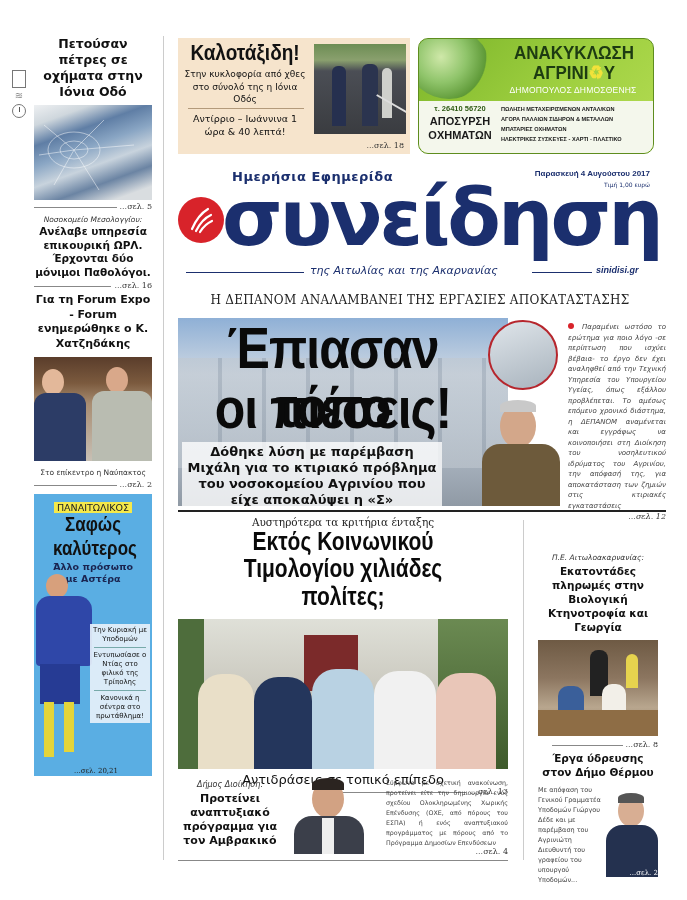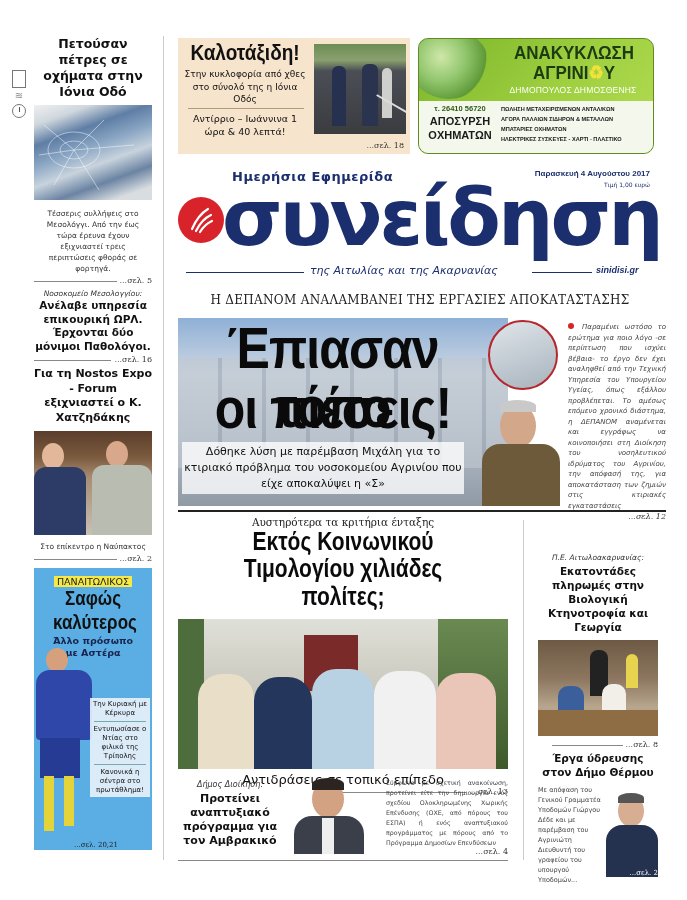--- a/index.html
+++ b/index.html
@@ -63,34 +63,33 @@
   <div class="center bold" style="font-size:12.5px;line-height:16px;">Πετούσαν πέτρες σε οχήματα στην Ιόνια Οδό</div>
   <div class="photo" style="margin-top:5px;height:95px;background:linear-gradient(160deg,#eef0f2 0%,#cfd7dd 15%,#5f7ea5 30%,#8aa6c4 45%,#c8d3dd 60%,#6b84a3 75%,#d9dde0 90%);position:relative;">
     <svg width="118" height="95" style="position:absolute;left:0;top:0;">
       <g stroke="#ffffff" stroke-width="0.6" opacity="0.8" fill="none">
         <path d="M40 45 L10 20 M40 45 L70 15 M40 45 L100 40 M40 45 L20 80 M40 45 L65 85 M40 45 L5 50"></path>
         <ellipse cx="40" cy="45" rx="14" ry="9"></ellipse>
         <ellipse cx="40" cy="45" rx="26" ry="18"></ellipse>
       </g>
     </svg>
   </div>
-  <div class="center" style="font-size:7.5px;line-height:11px;color:#333;margin-top:8px;padding:0 2px;">Τέσσερις συλλήψεις στο Μεσολόγγι. Από την έως τώρα έρευνα έχουν εξιχνιαστεί τρεις περιπτώσεις φθοράς σε φορτηγά.</div>
   <div style="display:flex;align-items:flex-end;margin-top:2px;">
     <div class="rule" style="flex:1;margin-bottom:3px;margin-right:3px;"></div>
     <div class="pageref">...σελ. 5</div>
   </div>
 
   <div class="center ital" style="font-size:7.5px;color:#333;margin-top:4px;">Νοσοκομείο Μεσολογγίου:</div>
   <div class="center bold" style="font-size:10.5px;line-height:13.5px;margin-top:1px;">Ανέλαβε υπηρεσία επικουρική ΩΡΛ. Έρχονται δύο μόνιμοι Παθολόγοι.</div>
   <div style="display:flex;align-items:flex-end;margin-top:2px;">
     <div class="rule" style="flex:1;margin-bottom:3px;margin-right:3px;"></div>
     <div class="pageref">...σελ. 16</div>
   </div>
 
-  <div class="center bold" style="font-size:11px;line-height:14.5px;margin-top:3px;">Για τη Nostos Expo - Forum εξιχνιαστεί ο Κ. Χατζηδάκης</div>
+  <div class="center bold" style="font-size:11px;line-height:14.5px;margin-top:3px;">Για τη Forum Expo - Forum ενημερώθηκε ο Κ. Χατζηδάκης</div>
   <div class="photo" style="margin-top:6px;height:104px;background:linear-gradient(180deg,#5a3d2b 0%,#7b5a3e 25%,#a88d72 45%,#c8c0b5 100%);position:relative;">
     <div style="position:absolute;left:8px;top:12px;width:22px;height:26px;border-radius:50%;background:#e3b89a;"></div>
     <div style="position:absolute;left:0;top:36px;width:52px;height:70px;background:#2c3c66;border-radius:12px 12px 0 0;"></div>
     <div style="position:absolute;left:72px;top:10px;width:22px;height:26px;border-radius:50%;background:#d9a88a;"></div>
     <div style="position:absolute;left:58px;top:34px;width:60px;height:72px;background:#b9bcb1;border-radius:12px 12px 0 0;"></div>
   </div>
   <div class="center" style="font-size:7.5px;color:#333;margin-top:7px;">Στο επίκεντρο η Ναύπακτος</div>
   <div style="display:flex;align-items:flex-end;margin-top:3px;">
     <div class="rule" style="flex:1;margin-bottom:3px;margin-right:3px;"></div>
     <div class="pageref">...σελ. 2</div>
@@ -102,21 +101,21 @@
     <div class="center bold" style="font-size:9.5px;line-height:12px;color:#1a2450;margin-top:4px;padding:0 14px;">Άλλο πρόσωπο με Αστέρα</div>
 
     <div style="position:absolute;left:2px;top:80px;width:72px;height:200px;">
       <div style="position:absolute;left:10px;top:0;width:22px;height:24px;border-radius:50%;background:#d7a07c;"></div>
       <div style="position:absolute;left:0;top:22px;width:56px;height:70px;background:#2f47a8;border-radius:14px 14px 4px 4px;"></div>
       <div style="position:absolute;left:4px;top:90px;width:40px;height:40px;background:#263b94;"></div>
       <div style="position:absolute;left:8px;top:128px;width:10px;height:55px;background:#e4d43a;"></div>
       <div style="position:absolute;left:28px;top:128px;width:10px;height:50px;background:#e4d43a;"></div>
     </div>
     <div style="position:absolute;left:56px;top:130px;width:60px;background:rgba(230,240,250,0.92);padding:2px 2px;">
-      <div class="center" style="font-size:7px;line-height:9px;">Την Κυριακή με Κέρκυρα</div>
+      <div class="center" style="font-size:7px;line-height:9px;">Την Κυριακή με Υποδομών</div>
       <div style="height:1px;background:#7aa;margin:3px 2px;"></div>
       <div class="center" style="font-size:7px;line-height:9px;">Εντυπωσίασε ο Ντίας στο φιλικό της Τρίπολης</div>
       <div style="height:1px;background:#7aa;margin:3px 2px;"></div>
       <div class="center" style="font-size:7px;line-height:9px;">Κανονικά η σέντρα στο πρωτάθλημα!</div>
     </div>
     <div class="pageref" style="position:absolute;left:40px;bottom:1px;font-size:7px;color:#222;">...σελ. 20,21</div>
   </div>
 </div>
 
 <div id="promo-kalo" class="abs">
@@ -168,21 +167,21 @@
   <div class="abs" style="left:356px;top:107px;width:60px;height:1px;background:#1b2f6e;"></div>
   <div class="abs bold ital" style="left:420px;top:100px;font-size:9px;color:#1b2f6e;font-family:'Liberation Sans',sans-serif;">sinidisi.gr</div>
 </div>
 
 <div class="abs center serif" style="left:178px;top:293px;width:484px;font-size:12px;color:#222;letter-spacing:0.3px;">Η ΔΕΠΑΝΟΜ ΑΝΑΛΑΜΒΑΝΕΙ ΤΗΣ ΕΡΓΑΣΙΕΣ ΑΠΟΚΑΤΑΣΤΑΣΗΣ</div>
 
 <div id="main-story" class="abs photo" style="background:linear-gradient(180deg,#8fb0d6 0%,#cdd7e2 30%,#b5c0cc 60%,#909aa5 100%);">
   <div class="abs" style="left:0;top:40px;width:330px;height:110px;background:repeating-linear-gradient(90deg,#c0c8d0 0 40px,#9aa5b1 40px 44px);opacity:0.6;"></div>
   <div class="abs center cond" style="left:0;top:8px;width:310px;font-size:50px;line-height:52px;color:#0a0a0a;transform:scaleY(1.15);letter-spacing:-1px;">Έπιασαν τόπο</div>
   <div class="abs center cond" style="left:0;top:64px;width:310px;font-size:50px;line-height:52px;color:#0a0a0a;transform:scaleY(1.15);letter-spacing:-1px;">οι πιέσεις!</div>
-  <div class="abs center" style="left:4px;top:124px;width:282px;font-size:11px;line-height:16px;color:#111;background:rgba(255,255,255,0.78);padding:2px 2px;">Δόθηκε λύση με παρέμβαση Μιχάλη για το κτιριακό πρόβλημα του νοσοκομείου Αγρινίου που είχε αποκαλύψει η «Σ»</div>
+  <div class="abs center" style="left:4px;top:124px;width:260px;font-size:13px;line-height:16px;color:#111;background:rgba(255,255,255,0.78);padding:2px 2px;font-weight:bold;">Δόθηκε λύση με παρέμβαση Μιχάλη για το κτιριακό πρόβλημα του νοσοκομείου Αγρινίου που είχε αποκαλύψει η «Σ»</div>
 </div>
 
 <div class="abs" style="left:488px;top:320px;width:70px;height:70px;border-radius:50%;border:2px solid #b6262d;background:linear-gradient(160deg,#dfe5ea,#a8b3bd);"></div>
 <div class="abs photo" style="left:478px;top:400px;width:84px;height:106px;">
   <div style="position:absolute;left:22px;top:4px;width:36px;height:44px;border-radius:50%;background:#d3a78a;"></div>
   <div style="position:absolute;left:22px;top:0;width:36px;height:12px;border-radius:50% 50% 0 0;background:#c9c9c9;"></div>
   <div style="position:absolute;left:4px;top:44px;width:78px;height:64px;background:#6d5a3b;border-radius:18px 18px 0 0;"></div>
 </div>
 
 <div id="side-text" class="abs">

